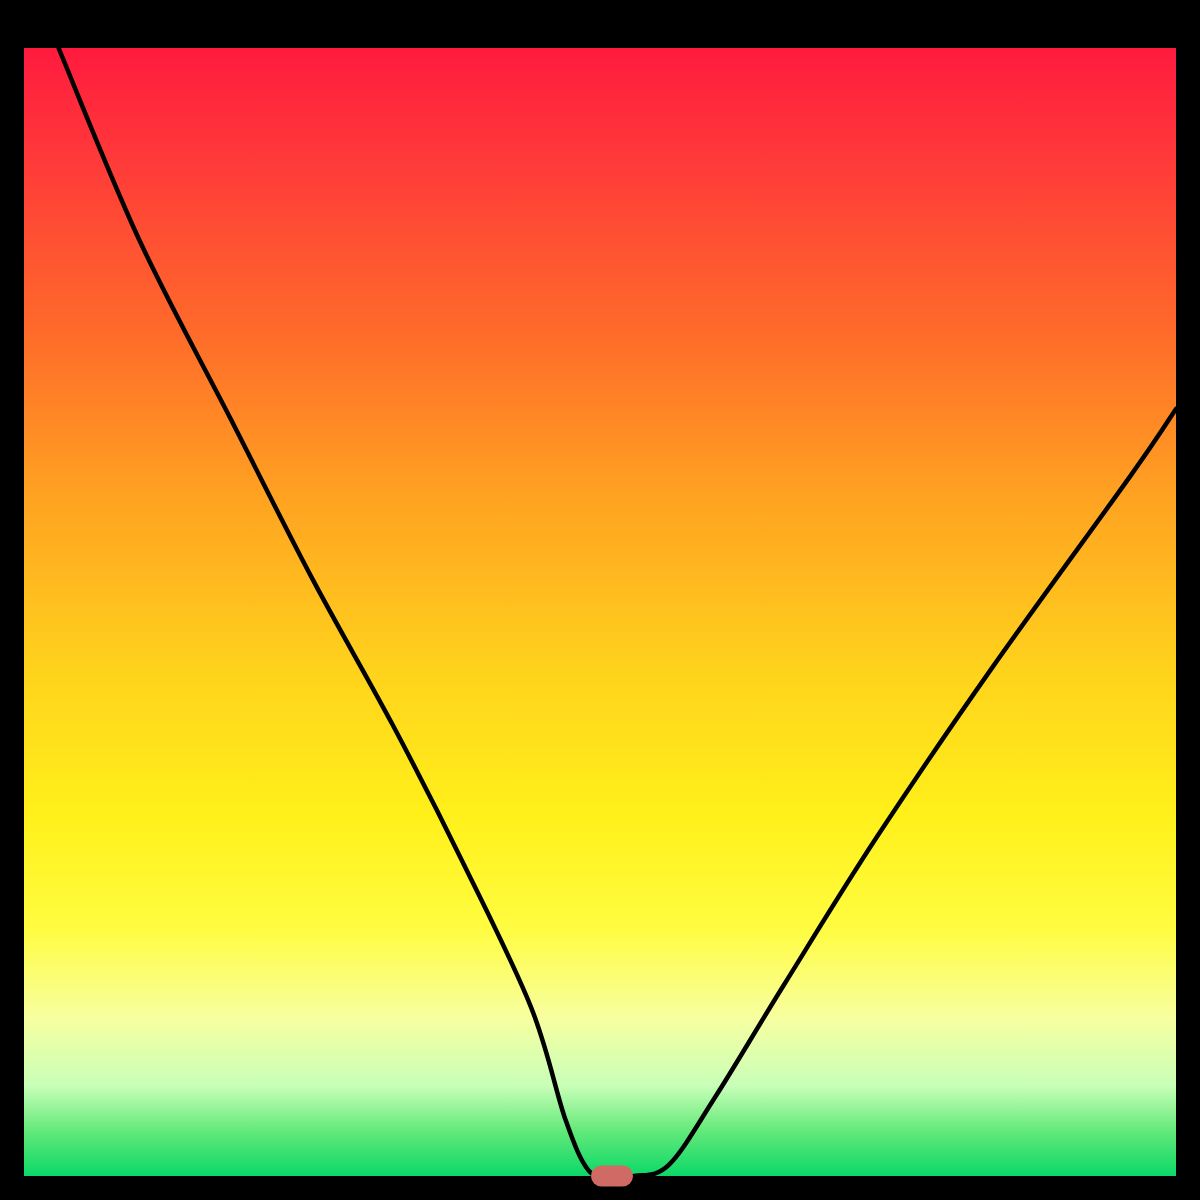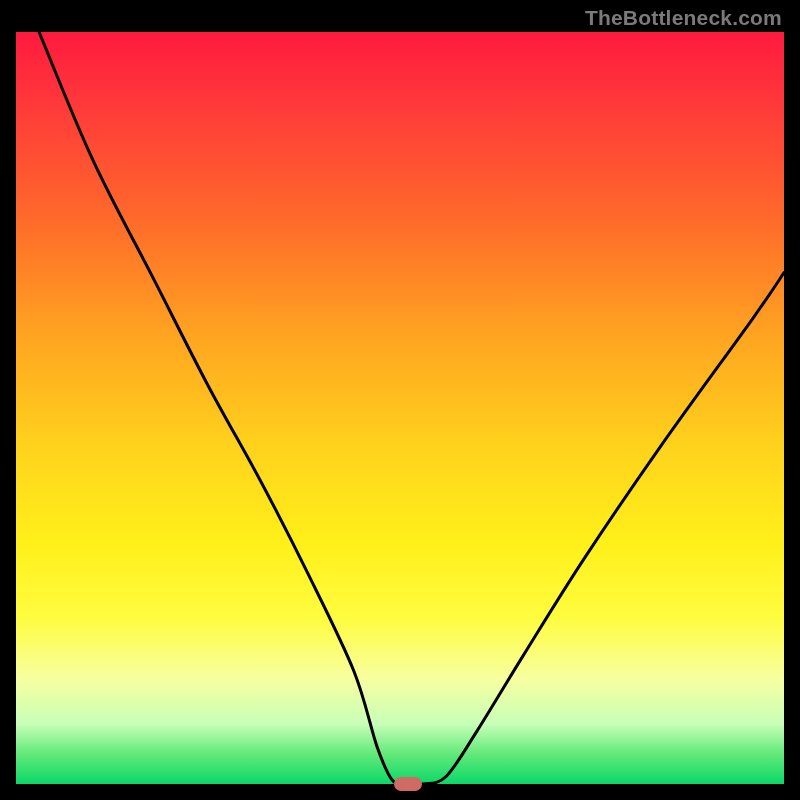--- a/index.html
+++ b/index.html
@@ -62,21 +62,20 @@
     height: 14px;
     border-radius: 7px;
     background: #d06a65;
     transform: translate(-50%, -50%);
   }
 </style>
 </head>
 <body>
 
 <div class="frame">
-  <div class="attribution">TheBottleneck.com</div>
 
   <div class="plot-area">
     <svg class="curve" viewBox="0 0 768 752" preserveAspectRatio="none">
       <path id="curve-path" d="M 23.04 0.00 C 32.00 21.31, 57.60 86.48, 76.80 127.84 C 96.00 169.20, 119.04 210.56, 138.24 248.16 C 157.44 285.76, 174.08 319.60, 192.00 353.44 C 209.92 387.28, 229.12 419.87, 245.76 451.20 C 262.40 482.53, 276.48 510.11, 291.84 541.44 C 307.20 572.77, 326.40 610.37, 337.92 639.20 C 349.44 668.03, 354.56 696.23, 360.96 714.40 C 367.36 732.57, 371.20 741.97, 376.32 748.24 C 381.44 754.51, 386.56 751.37, 391.68 752.00 C 396.80 752.63, 400.64 753.25, 407.04 752.00 C 413.44 750.75, 421.12 753.25, 430.08 744.48 C 439.04 735.71, 448.00 719.41, 460.80 699.36 C 473.60 679.31, 488.96 652.99, 506.88 624.16 C 524.80 595.33, 545.28 561.49, 568.32 526.40 C 591.36 491.31, 616.96 453.71, 645.12 413.60 C 673.28 373.49, 716.80 314.59, 737.28 285.76 C 757.76 256.93, 762.88 248.16, 768.00 240.64" fill="none" stroke="#000" stroke-width="3" stroke-linejoin="round" stroke-linecap="round"></path>
     </svg>
     <div id="marker" class="marker" style="left: 391.68px; top: 752px;"></div>
   </div>
 </div>
 
 </body></html>

